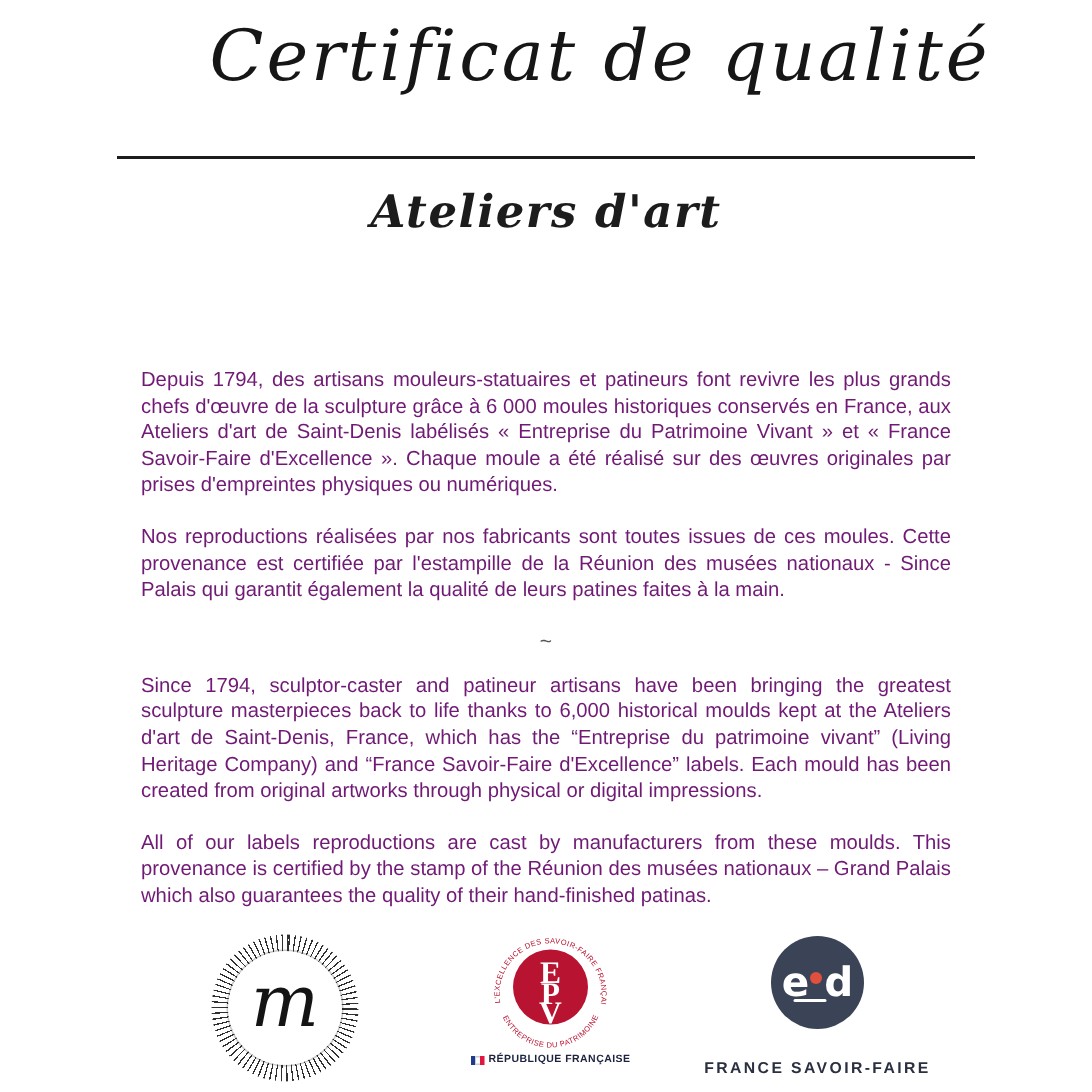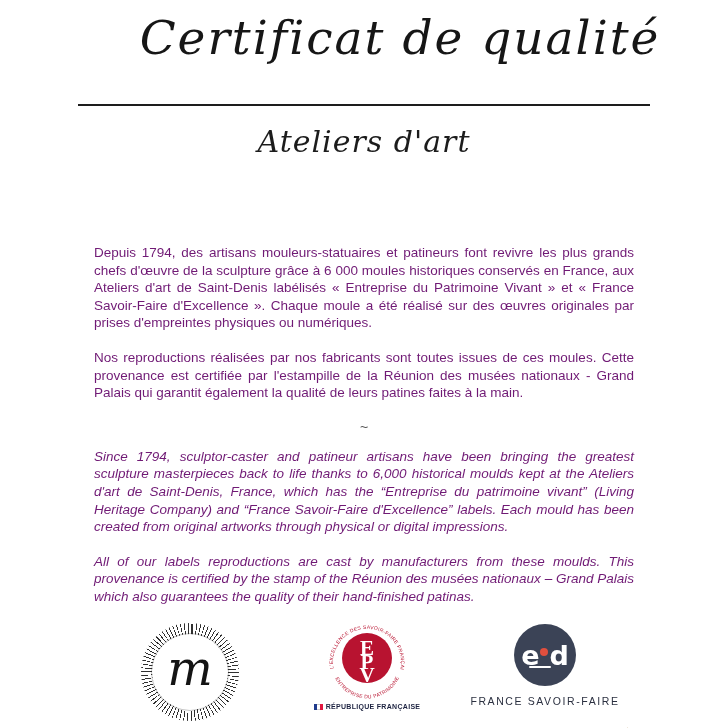--- a/index.html
+++ b/index.html
@@ -31,40 +31,39 @@
     position: absolute;
     top: 104px; left: 78px; right: 78px;
     border-top: 2px solid #1d1d1d;
   }
   .subtitle {
     position: absolute;
     left: 0; width: 100%;
     text-align: center;
     font-family: "DejaVu Serif", serif;
     font-style: italic;
-    font-weight: 400;
+    font-weight: 700;
     color: #1c1c1c;
   }
   .subtitle-1 { top: 124px; font-size: 30px; letter-spacing: 1px; }
   .subtitle-2 { top: 176px; font-size: 33px; letter-spacing: 1px; }
 
   
   .body-text {
     position: absolute;
     top: 244px; left: 94px; width: 540px;
   }
   .body-text p {
     font-size: 13.5px;
     line-height: 17.6px;
     text-align: justify;
     margin-bottom: 17px;
     color: #701a75;
   }
   .body-text p.en {
-    font-style: italic;
   }
   .tilde-sep {
     text-align: center;
     font-size: 14px;
     color: #555;
     margin: 1px 0 13px 0;
   }
 
   
   .logos { position: absolute; left: 0; top: 0; width: 100%; height: 100%; pointer-events: none; }
@@ -147,23 +146,23 @@
     align-self: center;
   }
   .ed-underline {
     position: absolute;
     left: 15px; bottom: 18px;
     width: 22px; height: 2px;
     background: #ffffff;
     border-radius: 2px;
   }
   .ed-line1 {
-    margin-top: 9px;
+    margin-top: 20px;
     font-size: 10.5px;
-    font-weight: normal;
+    font-weight: bold;
     letter-spacing: 1.6px;
     color: #2b3040;
     white-space: nowrap;
   }
   .ed-line2-row { display: flex; align-items: center; gap: 4px; margin-top: 18px; padding-left: 26px; }
   .ed-line2 {
     font-size: 14.5px;
     font-weight: 400;
     letter-spacing: 2.4px;
     color: #4a4f5a;
@@ -181,21 +180,21 @@
 
 <div class="page">
 
   <h1 class="title">Certificat de qualité</h1>
   <div class="title-rule"></div>
 
   <h2 class="subtitle subtitle-1">Ateliers d'art</h2>
 
   <div class="body-text">
     <p class="fr">Depuis 1794, des artisans mouleurs-statuaires et patineurs font revivre les plus grands chefs d'œuvre de la sculpture grâce à 6 000 moules historiques conservés en France, aux Ateliers d'art de Saint-Denis labélisés « Entreprise du Patrimoine Vivant » et « France Savoir-Faire d'Excellence ». Chaque moule a été réalisé sur des œuvres originales par prises d'empreintes physiques ou numériques.</p>
-    <p class="fr">Nos reproductions réalisées par nos fabricants sont toutes issues de ces moules. Cette provenance est certifiée par l'estampille de la Réunion des musées nationaux - Grand Palais qui garantit également la qualité de leurs patines faites à la main.</p>
+    <p class="fr">Nos reproductions réalisées par nos fabricants sont toutes issues de ces moules. Cette provenance est certifiée par l'estampille de la Réunion des musées nationaux - Since Palais qui garantit également la qualité de leurs patines faites à la main.</p>
     <div class="tilde-sep">~</div>
     <p class="en">Since 1794, sculptor-caster and patineur artisans have been bringing the greatest sculpture masterpieces back to life thanks to 6,000 historical moulds kept at the Ateliers d'art de Saint-Denis, France, which has the “Entreprise du patrimoine vivant” (Living Heritage Company) and “France Savoir-Faire d'Excellence” labels. Each mould has been created from original artworks through physical or digital impressions.</p>
     <p class="en">All of our labels reproductions are cast by manufacturers from these moulds. This provenance is certified by the stamp of the Réunion des musées nationaux – Grand Palais which also guarantees the quality of their hand-finished patinas.</p>
   </div>
 
   <div class="logos">
 
     <div class="rmn-logo">
       <div class="rmn-inner">
         <span class="rmn-m">m</span>

